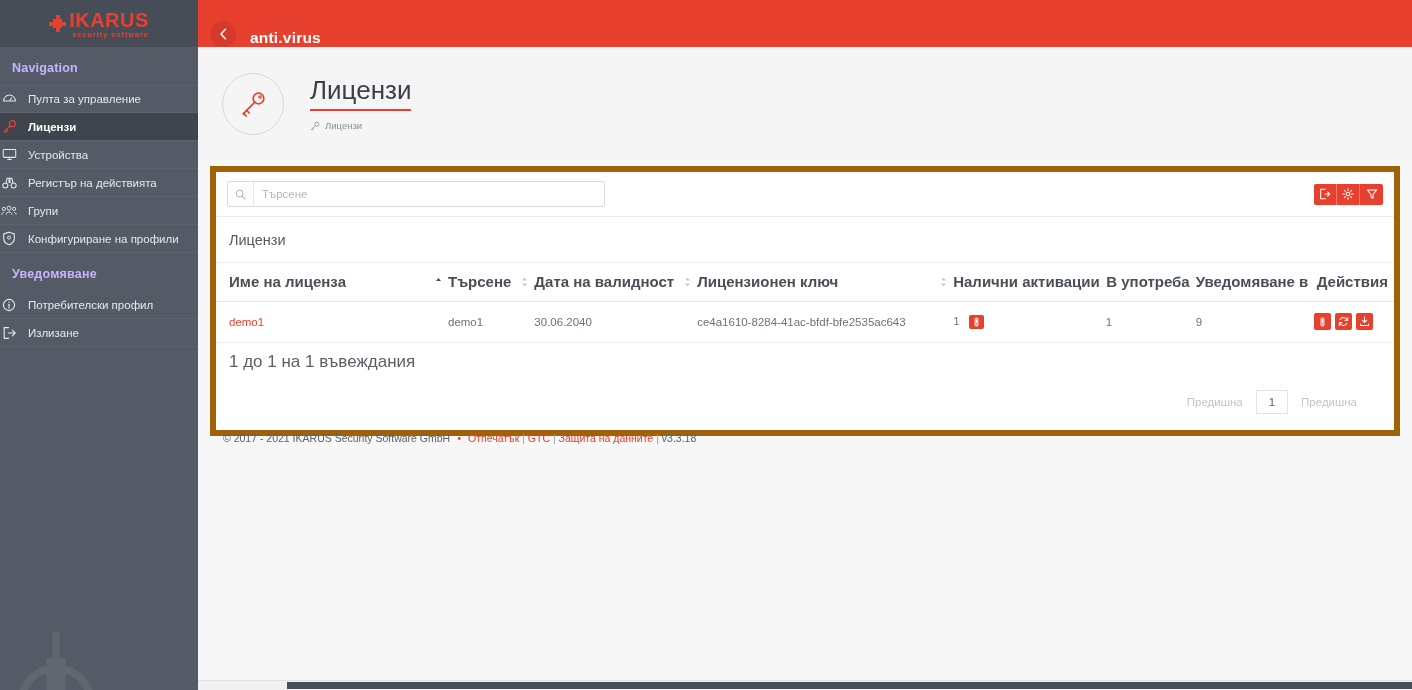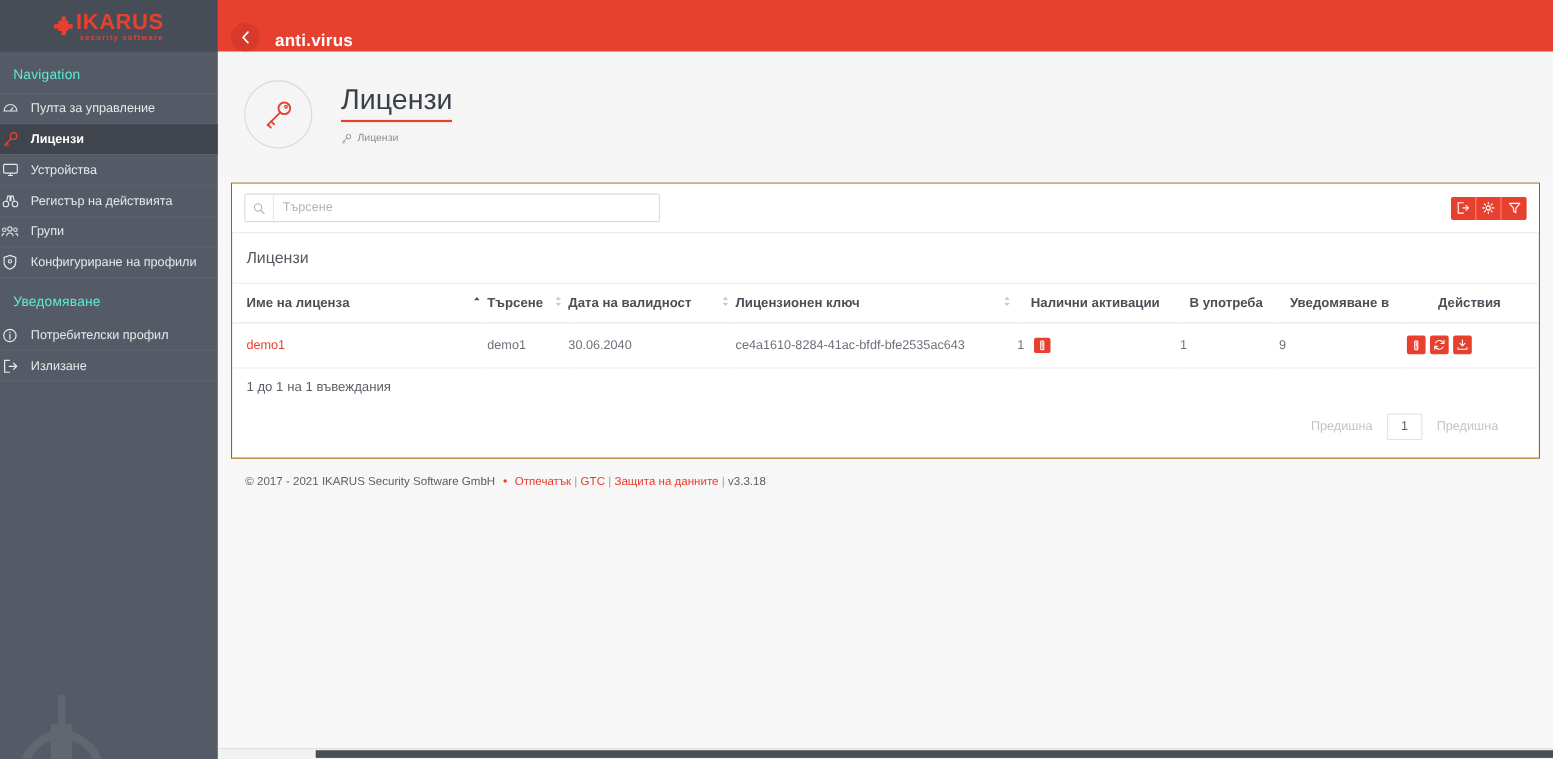--- a/index.html
+++ b/index.html
@@ -41,21 +41,21 @@
   .logo-name {
     font-size: 20px; font-weight: bold; color: #e8402f;
     letter-spacing: 0.5px; font-family: "Liberation Sans", sans-serif;
   }
   .logo-sub {
     font-size: 7px; color: #e8402f; letter-spacing: 1.1px;
     text-align: right; margin-top: 1px; font-weight: bold;
   }
 
   .nav-header {
-    color: #5eead4; font-size: 12.5px; font-weight: normal;
+    color: #c4b5fd; font-size: 12.5px; font-weight: bold;
     padding: 14px 0 10px 12px; letter-spacing: .2px;
   }
   .nav-item {
     display: flex; align-items: center; height: 28px;
     padding-left: 0; color: #e6e7e9; font-size: 11.5px;
     text-decoration: none; cursor: pointer;
     border-bottom: 1px solid #5d636e;
   }
   .nav-item:first-of-type { border-top: 1px solid #5d636e; }
   .nav-item.active { background: #3f444d; font-weight: bold; color: #ffffff; }
@@ -114,21 +114,21 @@
   #breadcrumb {
     margin-top: 9px; display: flex; align-items: center;
     font-size: 9.5px; color: #8b8f96;
   }
   #breadcrumb .bc-ico { margin-right: 5px; display: inline-flex; }
 
   
   #content {
     position: absolute; left: 210px; top: 166px;
     width: 1190px; background: #ffffff;
-    border: 1px solid #a16207;
+    border: 6px solid #a16207;
   }
   #search-row {
     height: 44px; display: flex; align-items: center;
     padding: 0 11px; background: #fff;
   }
   #search-box {
     display: flex; align-items: center; width: 378px; height: 26px;
     border: 1px solid #dcdcdc; border-radius: 2px; background: #fff;
   }
   #search-icon-box {
@@ -153,22 +153,22 @@
   .tb-btn:last-child { border-right: 0; }
 
   #table-card { border-top: 1px solid #ececec; }
   #table-card-title {
     font-size: 14.5px; color: #55595f; padding: 15px 13px 14px 13px;
     border-bottom: 1px solid #efefef;
   }
 
   table { width: 100%; border-collapse: collapse; }
   thead th {
-    font-size: 12px; color: #4a4f57; font-weight: bold;
-    text-align: center; padding: 10px 6px 11px 0;
+    font-size: 15px; color: #4a4f57; font-weight: bold;
+    text-align: right; padding: 10px 6px 11px 0;
     border-bottom: 1px solid #e6e6e6; white-space: nowrap;
     vertical-align: middle;
   }
   thead th:first-child { padding-left: 13px; }
   .th-inner { display: flex; align-items: center; justify-content: space-between; }
   .sort-ico { margin-left: 10px; flex: none; color: #9aa0a8; }
   tbody td {
     font-size: 11.5px; color: #6d7279; padding: 11px 6px 12px 0;
     border-bottom: 1px solid #efefef; vertical-align: middle;
   }
@@ -179,21 +179,21 @@
     width: 15px; height: 14px; background: #e8402f; border-radius: 2px;
     margin-left: 6px; vertical-align: middle;
   }
   .act-btns { display: flex; gap: 4px; }
   .act-btn {
     width: 17px; height: 17px; background: #e8402f; border-radius: 2px;
     display: flex; align-items: center; justify-content: center; cursor: pointer;
   }
 
   #entries-info {
-    font-size: 12px; color: #5b5f66; padding: 9px 13px 10px 13px;
+    font-size: 17px; color: #5b5f66; padding: 9px 13px 10px 13px;
   }
   #pager-row {
     display: flex; align-items: center; justify-content: flex-end;
     padding: 8px 24px 16px 13px; gap: 0;
   }
   .pg-btn {
     font-size: 11.5px; color: #c2c4c8; padding: 5px 13px; cursor: pointer;
   }
   .pg-num {
     font-size: 11.5px; color: #5d6169; padding: 5px 12px;

